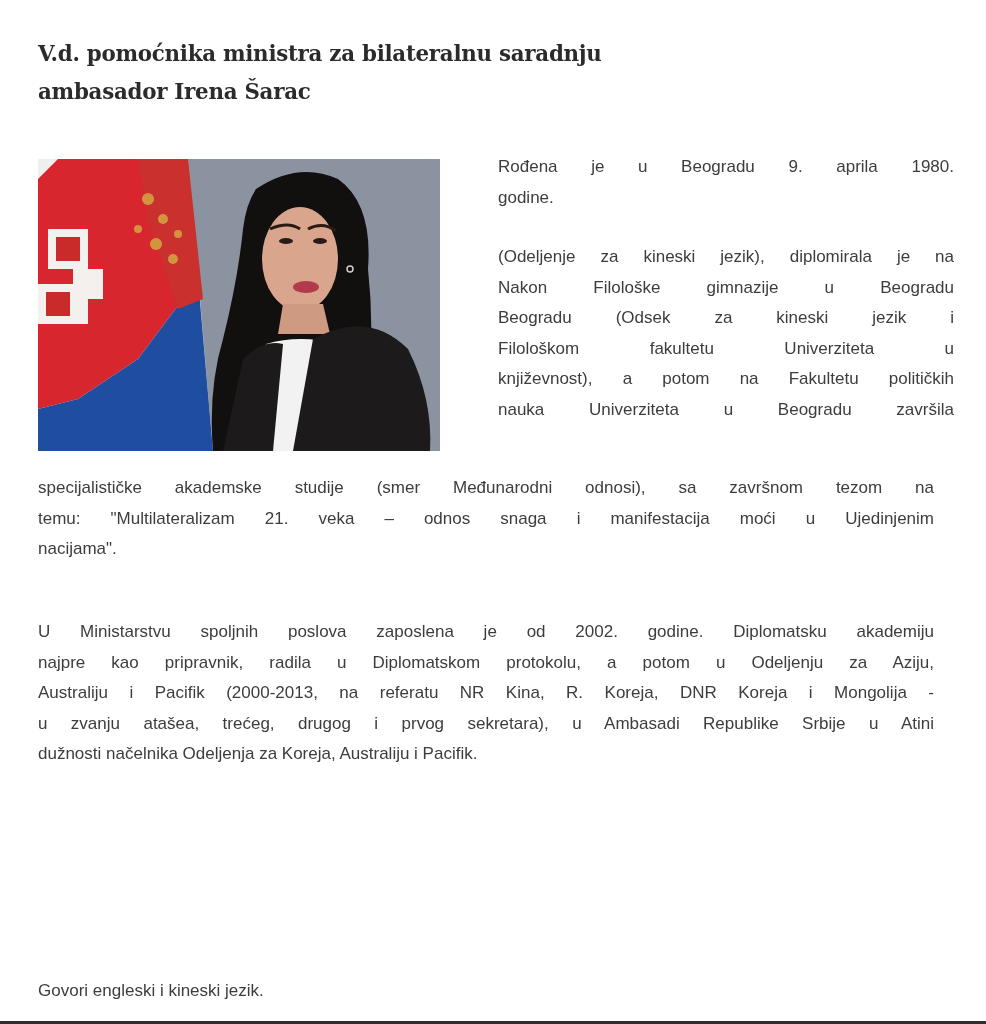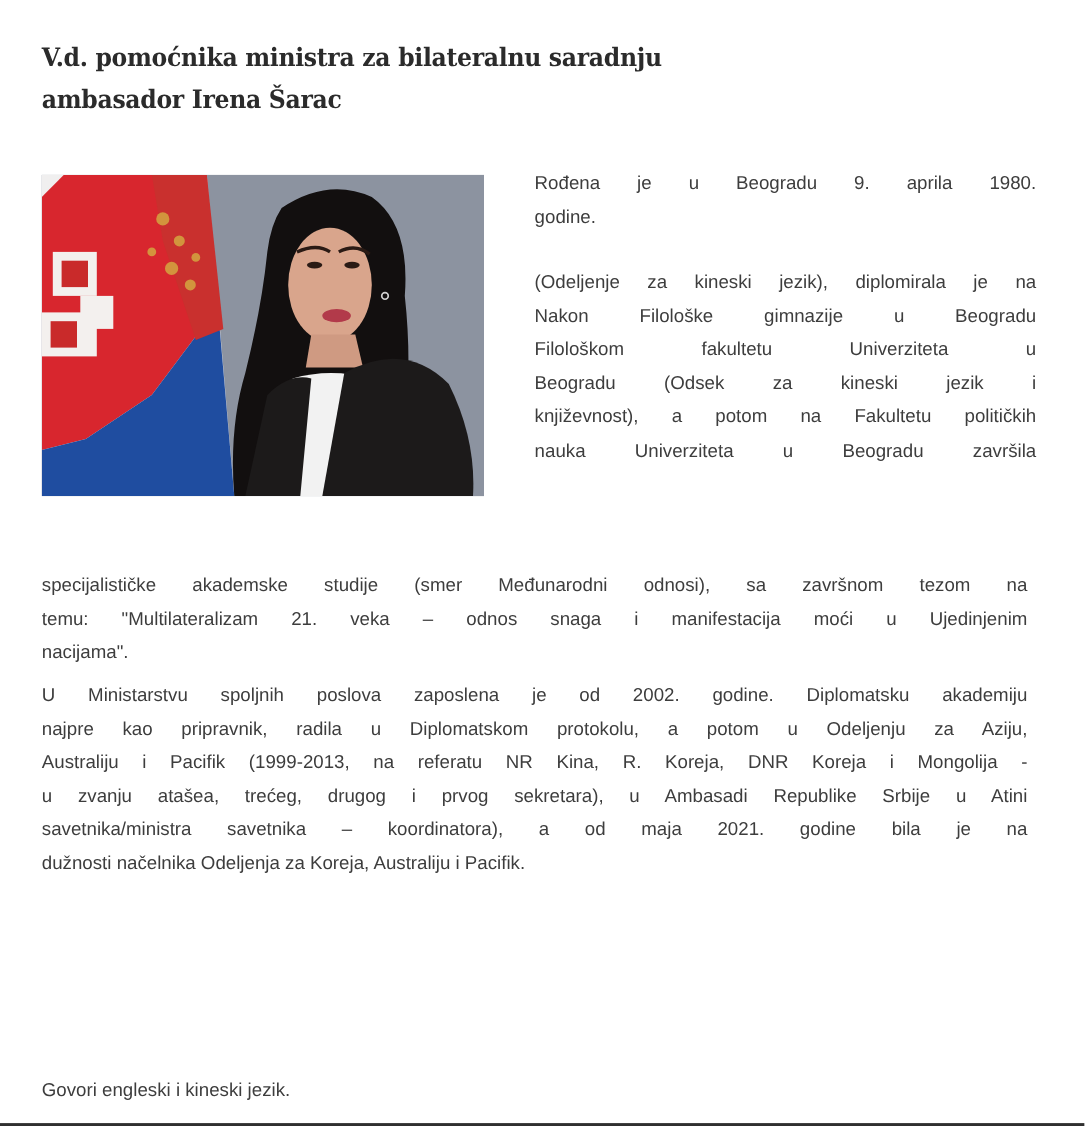--- a/index.html
+++ b/index.html
@@ -13,21 +13,21 @@
     color:#2b2b2b; letter-spacing:-0.3px;
     transform:scaleX(0.93); transform-origin:left top;
   }
   .title div { white-space:nowrap; }
   .photo {
     position:absolute; left:38px; top:159px; width:402px; height:292px; overflow:hidden;
     background:#8c93a0;
   }
   .photo svg { display:block; }
   .float-text {
-    position:absolute; left:486px; top:152px; width:456px;
+    position:absolute; left:498px; top:152px; width:456px;
     font-size:17px; line-height:30.5px; text-align:justify; color:#3d3d3d;
   }
   .float-text p { margin:0 0 29px 0; }
   .full-text {
     position:absolute; left:38px; width:896px;
     font-size:17px; line-height:30.5px; text-align:justify; color:#3d3d3d;
   }
   .line { display:block; white-space:nowrap; text-align-last:justify; text-align:justify; }
   .line.last { text-align-last:left; }
   .bottom-bar {
@@ -87,39 +87,38 @@
 </div>
 
 <div class="float-text">
   <p>
     <span class="line">Rođena je u Beogradu 9. aprila 1980.</span>
     <span class="line last">godine.</span>
   </p>
   <p style="margin-bottom:0">
     <span class="line">(Odeljenje za kineski jezik), diplomirala je na</span>
     <span class="line">Nakon Filološke gimnazije u Beogradu</span>
+    <span class="line">Beogradu (Odsek za kineski jezik i</span>
     <span class="line">Filološkom fakultetu Univerziteta u</span>
-    <span class="line">Beogradu (Odsek za kineski jezik i</span>
     <span class="line">književnost), a potom na Fakultetu političkih</span>
     <span class="line">nauka Univerziteta u Beogradu završila</span>
   </p>
 </div>
 
-<div class="full-text" style="top:473px;margin-top:44px;">
+<div class="full-text" style="top:473px;">
   <span class="line">specijalističke akademske studije (smer Međunarodni odnosi), sa završnom tezom na</span>
   <span class="line">temu: "Multilateralizam 21. veka – odnos snaga i manifestacija moći u Ujedinjenim</span>
   <span class="line last">nacijama".</span>
 </div>
 
 <div class="full-text" style="top:617px;">
   <span class="line">U Ministarstvu spoljnih poslova zaposlena je od 2002. godine. Diplomatsku akademiju</span>
   <span class="line">najpre kao pripravnik, radila u Diplomatskom protokolu, a potom u Odeljenju za Aziju,</span>
-  <span class="line">Australiju i Pacifik (1999-2013, na referatu NR Kina, R. Koreja, DNR Koreja i Mongolija -</span>
+  <span class="line">Australiju i Pacifik (2000-2013, na referatu NR Kina, R. Koreja, DNR Koreja i Mongolija -</span>
   <span class="line">u zvanju atašea, trećeg, drugog i prvog sekretara), u Ambasadi Republike Srbije u Atini</span>
-  <span class="line">savetnika/ministra savetnika – koordinatora), a od maja 2021. godine bila je na</span>
   <span class="line last">dužnosti načelnika Odeljenja za Koreja, Australiju i Pacifik.</span>
 </div>
 
 <div class="full-text" style="top:976px;">
   <span class="line last">Govori engleski i kineski jezik.</span>
 </div>
 
 <div class="bottom-bar"></div>
 
 </body></html>

